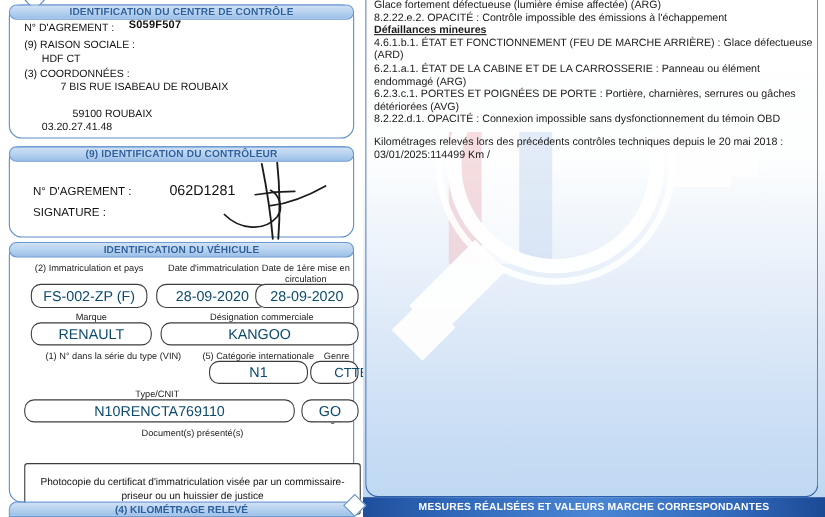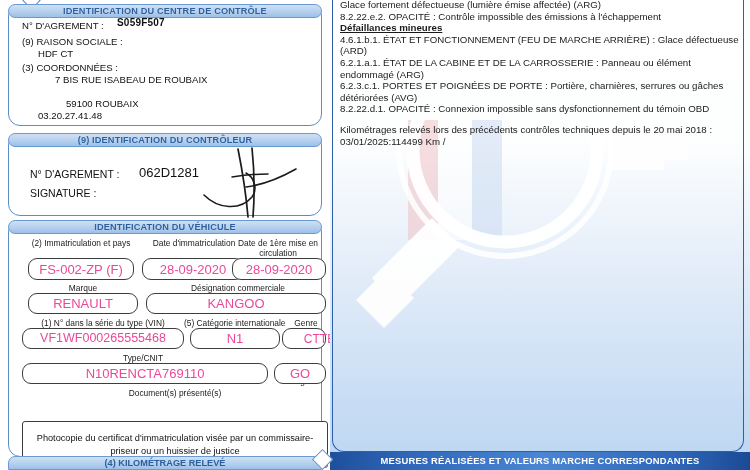--- a/index.html
+++ b/index.html
@@ -78,21 +78,21 @@
   }
   .fld-label.c { text-align: center; }
 
   .val-box {
     position: absolute;
     border: 1.3px solid #3d3d3d;
     border-radius: 9px;
     background: #ffffff;
     box-sizing: border-box;
     text-align: center;
-    color: #ec4899;
+    color: #0c4a6e;
     font-size: 13px;
     line-height: 1.0;
     display: flex;
     align-items: center;
     justify-content: center;
   }
   .doc-box {
     position: absolute;
     border: 1.3px solid #3d3d3d;
     border-radius: 3px;
@@ -241,21 +241,21 @@
 
     <div class="txt" style="left:22px; top:62px;">(3) COORDONNÉES :</div>
     <div class="txt" style="left:38px; top:74px;margin-left:17px;">7 BIS RUE ISABEAU DE ROUBAIX</div>
     <div class="txt" style="left:38px; top:98px;margin-left:28px;">59100 ROUBAIX</div>
     <div class="txt" style="left:38px; top:110px;">03.20.27.41.48</div>
 
     <div class="panel" style="top:133px; height:83px;"></div>
     <div class="panel-header" style="top:133px;">(9) IDENTIFICATION DU CONTRÔLEUR</div>
 
     <div class="txt" style="left:30px; top:168px; font-size:10.5px;">N° D'AGREMENT :</div>
-    <div class="txt" style="left:139px; top:165px; font-size:13px;">062D1281</div>
+    <div class="txt" style="left:154px; top:165px; font-size:13px;">062D1281</div>
     <div class="txt" style="left:30px; top:187px; font-size:10.5px;">SIGNATURE :</div>
 
     <svg class="sig" viewBox="0 0 110 75">
       <path d="M8 48 C 22 62, 44 64, 56 50 C 62 42, 58 30, 50 26" fill="none" stroke="#1b1b1b" stroke-width="1.6" stroke-linecap="round"></path>
       <path d="M42 2 C 46 22, 50 46, 52 70" fill="none" stroke="#1b1b1b" stroke-width="1.7" stroke-linecap="round"></path>
       <path d="M56 1 C 58 20, 59 44, 57 70" fill="none" stroke="#1b1b1b" stroke-width="1.7" stroke-linecap="round"></path>
       <path d="M36 30 C 48 28, 60 27, 72 27" fill="none" stroke="#1b1b1b" stroke-width="1.5" stroke-linecap="round"></path>
       <path d="M50 40 C 66 38, 84 31, 100 22" fill="none" stroke="#1b1b1b" stroke-width="1.6" stroke-linecap="round"></path>
     </svg>
 
@@ -273,21 +273,20 @@
     <div class="fld-label c" style="left:28px; top:283px; width:110px;">Marque</div>
     <div class="fld-label c" style="left:150px; top:283px; width:176px;">Désignation commerciale</div>
 
     <div class="val-box" style="left:28px; top:293px; width:110px; height:21px;">RENAULT</div>
     <div class="val-box" style="left:146px; top:293px; width:180px; height:21px;">KANGOO</div>
 
     <div class="fld-label c" style="left:22px; top:318px; width:162px;">(1) N° dans la série du type (VIN)</div>
     <div class="fld-label c" style="left:184px; top:318px; width:100px;">(5) Catégorie internationale</div>
     <div class="fld-label c" style="left:284px; top:318px; width:44px;">Genre</div>
 
-    <div class="val-box" style="left:22px; top:328px; width:162px; height:21px; font-size:12.5px;">VF1WF000265555468</div>
     <div class="val-box" style="left:190px; top:328px; width:90px; height:21px;">N1</div>
     <div class="val-box" style="left:282px; top:328px; width:44px; height:21px; font-size:12px;padding-left:31px;">CTTE</div>
 
     <div class="fld-label c" style="left:22px; top:353px; width:242px;">Type/CNIT</div>
     <div class="fld-label c" style="left:269px; top:353px; width:56px;margin-top:23px;">Énergie</div>
 
     <div class="val-box" style="left:22px; top:363px; width:246px; height:21px;">N10RENCTA769110</div>
     <div class="val-box" style="left:274px; top:363px; width:52px; height:21px;">GO</div>
 
     <div class="fld-label c" style="left:22px; top:388px; width:306px;">Document(s) présenté(s)</div>

